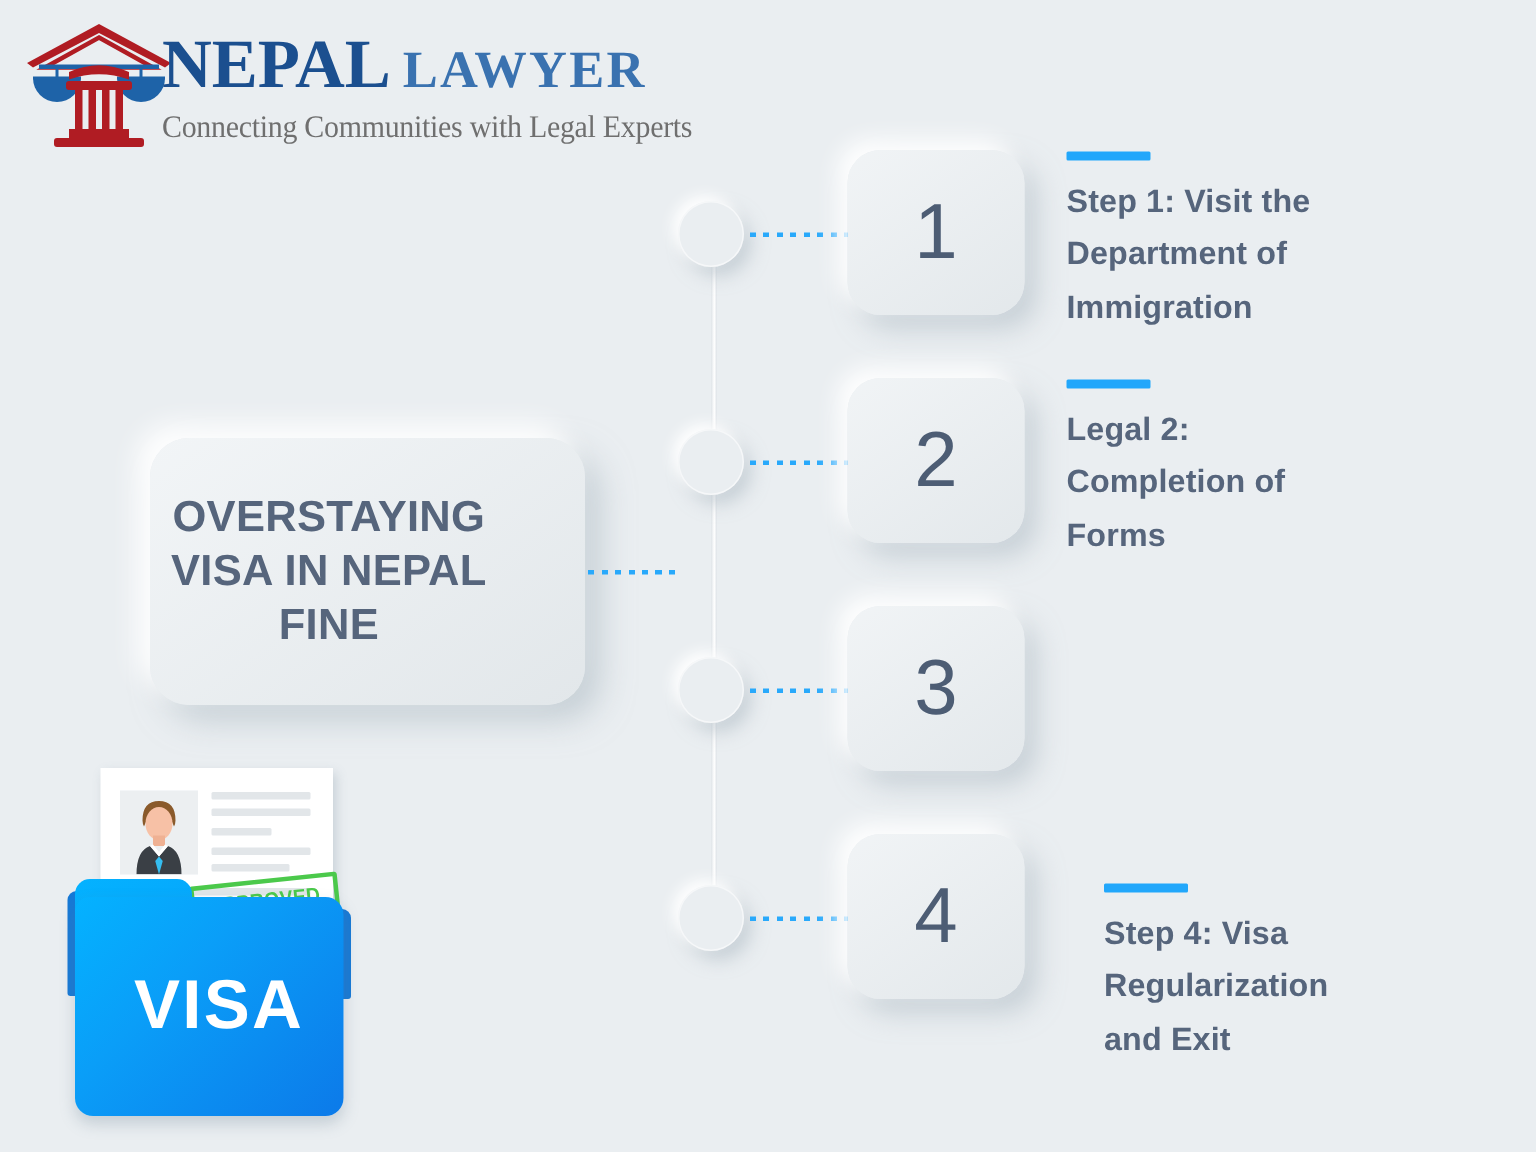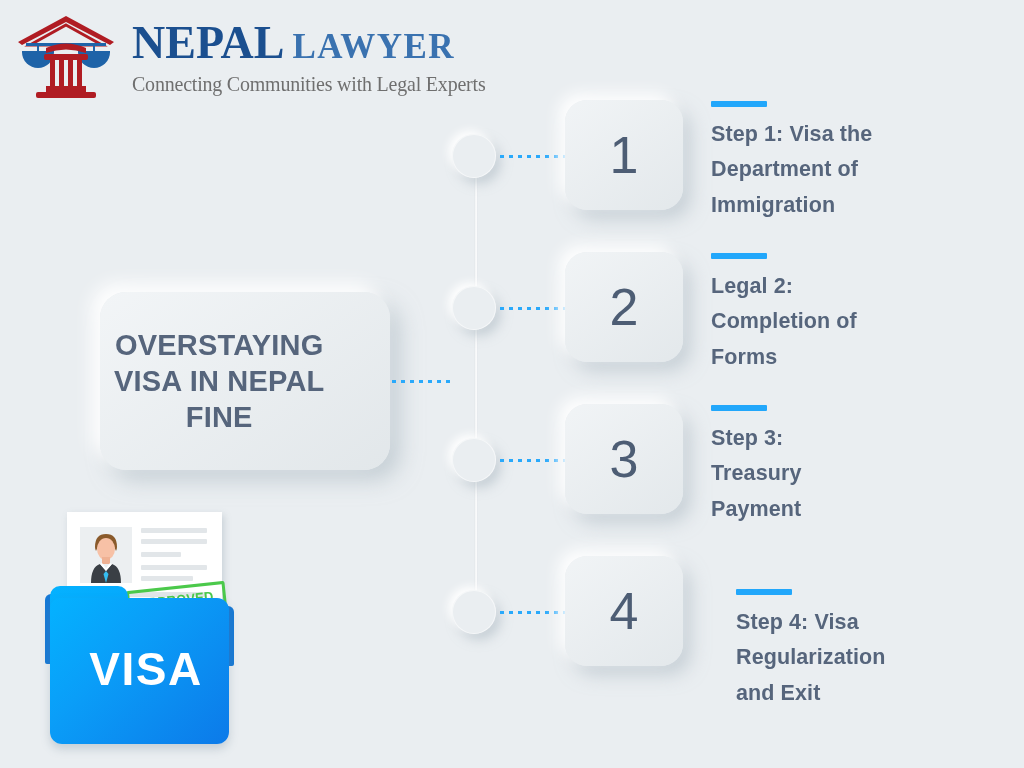--- a/index.html
+++ b/index.html
@@ -26,21 +26,21 @@
   }
   #logo-mark {
     position: absolute;
     left: 6px;
     top: 4px;
     width: 104px;
     height: 88px;
   }
   #logo-text {
     position: absolute;
-    left: 124px;
+    left: 100px;
     top: 12px;
     width: 350px;
   }
   .logo-word-row {
     white-space: nowrap;
     line-height: 1;
   }
   #logo-nepal {
     font-family: "Liberation Serif", serif;
     font-weight: bold;
@@ -334,38 +334,32 @@
   </div>
   <div class="num-tile" style="top:404px;">
     <span class="num-tile-text">3</span>
   </div>
   <div class="num-tile" style="top:556px;">
     <span class="num-tile-text">4</span>
   </div>
 
   <div class="step-block" style="top:101px;">
     <div class="step-accent"></div>
-    <div class="step-label">Step 1: Visa the
+    <div class="step-label">Step 1: Visit the
 Department of
 Immigration</div>
   </div>
 
   <div class="step-block" style="top:253px;">
     <div class="step-accent"></div>
     <div class="step-label">Legal 2:
 Completion of
 Forms</div>
   </div>
 
-  <div class="step-block" style="top:405px;">
-    <div class="step-accent"></div>
-    <div class="step-label">Step 3:
-Treasury
-Payment</div>
-  </div>
 
   <div class="step-block" style="top:589px;margin-left:25px;">
     <div class="step-accent"></div>
     <div class="step-label">Step 4: Visa
 Regularization
 and Exit</div>
   </div>
 
   <div id="visa-art">
 

